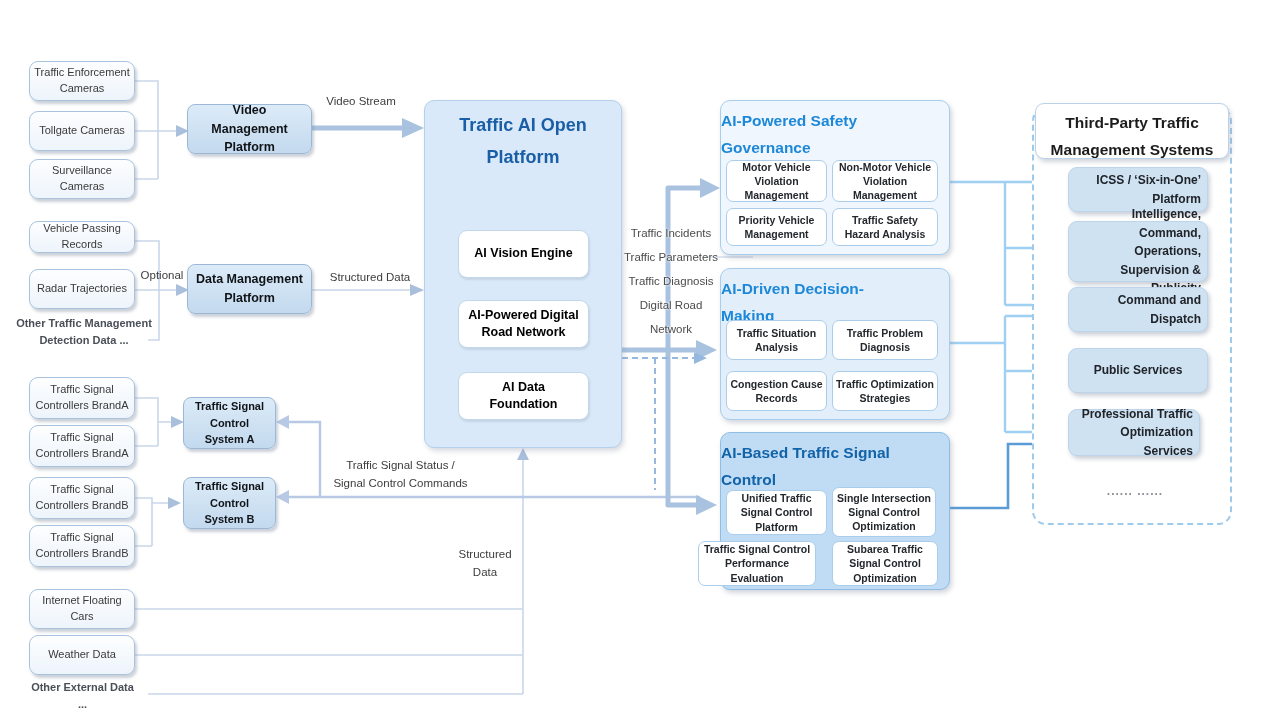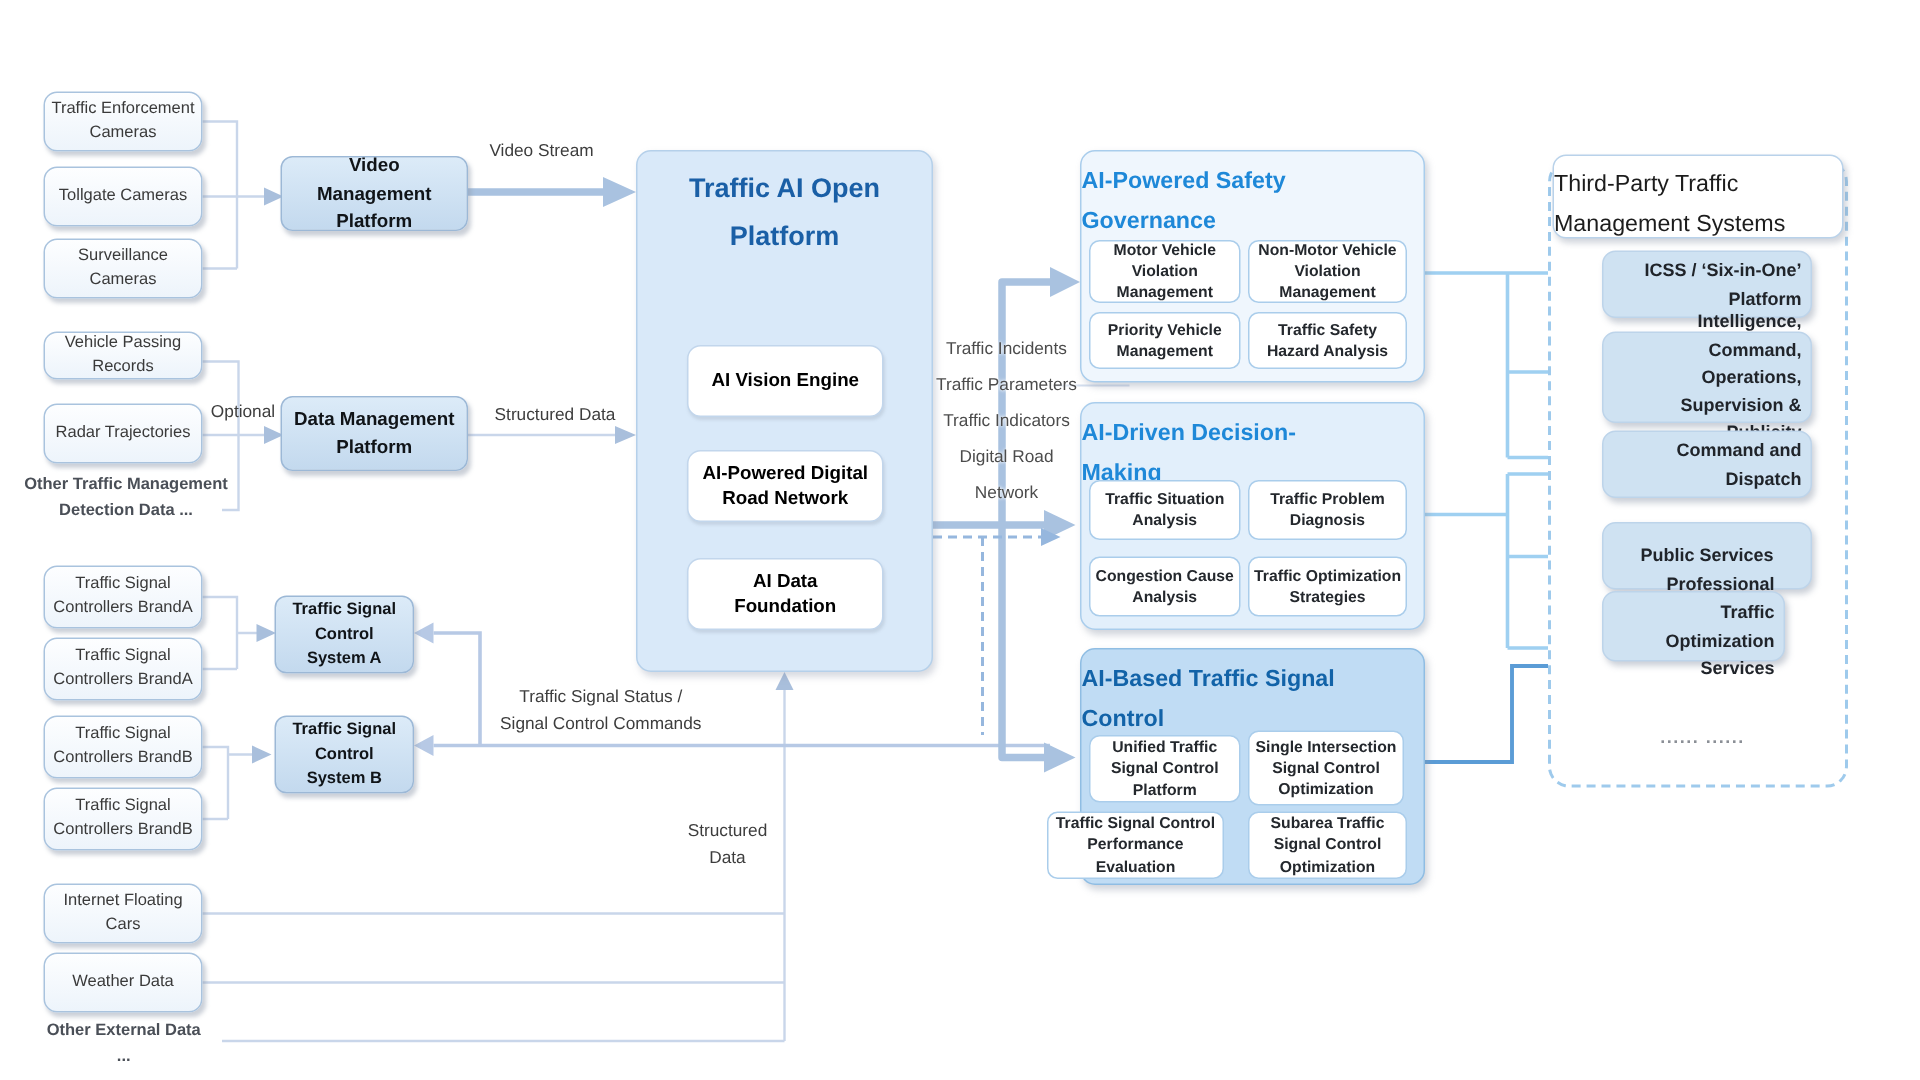--- a/index.html
+++ b/index.html
@@ -27,21 +27,21 @@
   .panel.safety{background:#eff6fd}
   .panel.driven{background:#e2effb}
   .panel.based{background:#c0dcf4;border-color:#8fbde3}
   .panel-title{font-weight:700;font-size:15.5px;line-height:1.72;padding-top:7px;color:#1e88d8}
   .panel-title span{display:block}
   .based .panel-title{color:#1263a8}
   .sub{background:#ffffff;border:1px solid #aacdeb;border-radius:7px;display:flex;align-items:center;justify-content:center;
        text-align:center;font-weight:700;font-size:10.5px;color:#24282d;line-height:1.35;padding:2px 3px}
   .tp{background:#ffffff;border:2px dashed #9ecaec;border-radius:14px}
   .tp-title{background:#fff;border:1px solid #b9d2ea;border-radius:9px;box-shadow:2px 3px 4px rgba(140,150,168,.4);
-       font-weight:400;font-size:15.5px;color:#1c1c1c;text-align:left;line-height:1.75;padding-top:5px}
+       font-weight:700;font-size:15.5px;color:#1c1c1c;text-align:center;line-height:1.75;padding-top:5px}
   .tp-title span{display:block}
   .tp-item{background:#cfe2f2;border:1px solid #bdd4ea;border-radius:9px;box-shadow:2px 3px 4px rgba(140,150,168,.45);
        display:flex;align-items:center;justify-content:center;text-align:right;font-weight:700;font-size:12px;
        color:#20242a;line-height:1.55;padding:2px 6px}
   .dots{font-weight:700;color:#8b8f96;letter-spacing:1px;font-size:12px;text-align:center}
 </style>
 </head>
 <body>
 
 <svg class="wires" width="1280" height="720">
@@ -147,21 +147,21 @@
     <span>Traffic AI Open</span>
     <span>Platform</span>
   </div>
 </div>
 <div class="abs module" style="left:458px;top:230px;width:131px;height:48px">AI Vision Engine</div>
 <div class="abs module" style="left:458px;top:300px;width:131px;height:48px">AI-Powered Digital Road Network</div>
 <div class="abs module" style="left:458px;top:372px;width:131px;height:48px">AI Data Foundation</div>
 
 <div class="abs outlbl" style="left:616px;top:227px;width:110px">Traffic Incidents</div>
 <div class="abs outlbl" style="left:616px;top:251px;width:110px">Traffic Parameters</div>
-<div class="abs outlbl" style="left:616px;top:275px;width:110px">Traffic Indicators</div>
+<div class="abs outlbl" style="left:616px;top:275px;width:110px">Traffic Diagnosis</div>
 <div class="abs outlbl" style="left:616px;top:299px;width:110px">Digital Road</div>
 <div class="abs outlbl" style="left:616px;top:323px;width:110px">Network</div>
 
 <div class="abs panel safety" style="left:720px;top:100px;width:230px;height:155px">
   <div class="panel-title">
     <span>AI-Powered Safety</span>
     <span>Governance</span>
   </div>
 </div>
 <div class="abs sub" style="left:726px;top:160px;width:101px;height:42px">Motor Vehicle Violation Management</div>
@@ -170,21 +170,21 @@
 <div class="abs sub" style="left:832px;top:208px;width:106px;height:38px">Traffic Safety Hazard Analysis</div>
 
 <div class="abs panel driven" style="left:720px;top:268px;width:230px;height:152px">
   <div class="panel-title">
     <span>AI-Driven Decision-</span>
     <span>Making</span>
   </div>
 </div>
 <div class="abs sub" style="left:726px;top:320px;width:101px;height:40px">Traffic Situation Analysis</div>
 <div class="abs sub" style="left:832px;top:320px;width:106px;height:40px">Traffic Problem Diagnosis</div>
-<div class="abs sub" style="left:726px;top:371px;width:101px;height:40px">Congestion Cause Analysis</div>
+<div class="abs sub" style="left:726px;top:371px;width:101px;height:40px">Congestion Cause Records</div>
 <div class="abs sub" style="left:832px;top:371px;width:106px;height:40px">Traffic Optimization Strategies</div>
 
 <div class="abs panel based" style="left:720px;top:432px;width:230px;height:158px">
   <div class="panel-title">
     <span>AI-Based Traffic Signal</span>
     <span>Control</span>
   </div>
 </div>
 <div class="abs sub" style="left:726px;top:490px;width:101px;height:45px">Unified Traffic Signal Control Platform</div>
 <div class="abs sub" style="left:832px;top:487px;width:104px;height:50px">Single Intersection Signal Control Optimization</div>
@@ -193,14 +193,14 @@
 
 <div class="abs tp" style="left:1032px;top:107px;width:200px;height:418px"></div>
 <div class="abs tp-title" style="left:1035px;top:103px;width:194px;height:56px">
   <span>Third-Party Traffic</span>
   <span>Management Systems</span>
 </div>
 <div class="abs tp-item" style="left:1068px;top:167px;width:140px;height:45px">ICSS / ‘Six-in-One’ Platform</div>
 <div class="abs tp-item" style="left:1068px;top:221px;width:140px;height:61px">Intelligence, Command, Operations, Supervision &amp; Publicity</div>
 <div class="abs tp-item" style="left:1068px;top:287px;width:140px;height:45px">Command and Dispatch</div>
 <div class="abs tp-item" style="left:1068px;top:348px;width:140px;height:45px">Public Services</div>
-<div class="abs tp-item" style="left:1068px;top:394px;width:122px;height:47px">Professional Traffic Optimization Services</div>
+<div class="abs tp-item" style="left:1068px;top:409px;width:132px;height:47px">Professional Traffic Optimization Services</div>
 <div class="abs dots" style="left:1080px;top:484px;width:110px">...... ......</div>
 
 </body></html>

